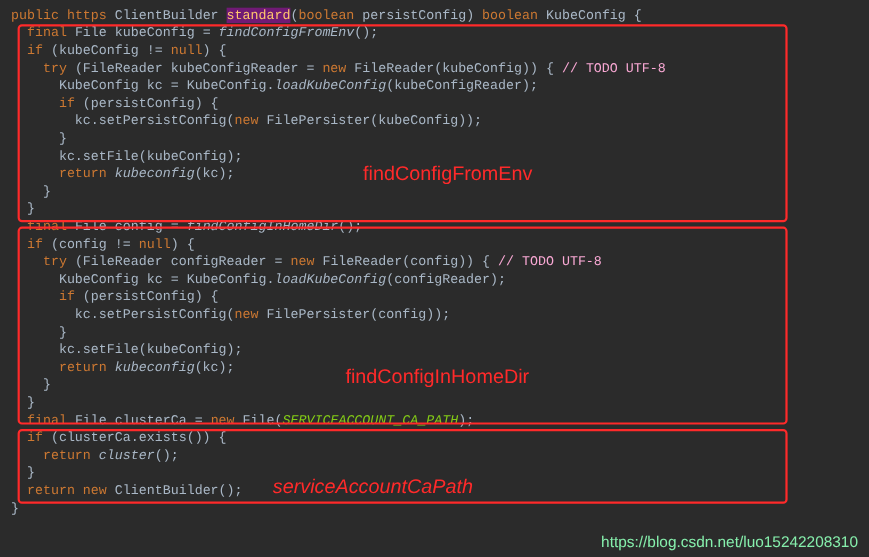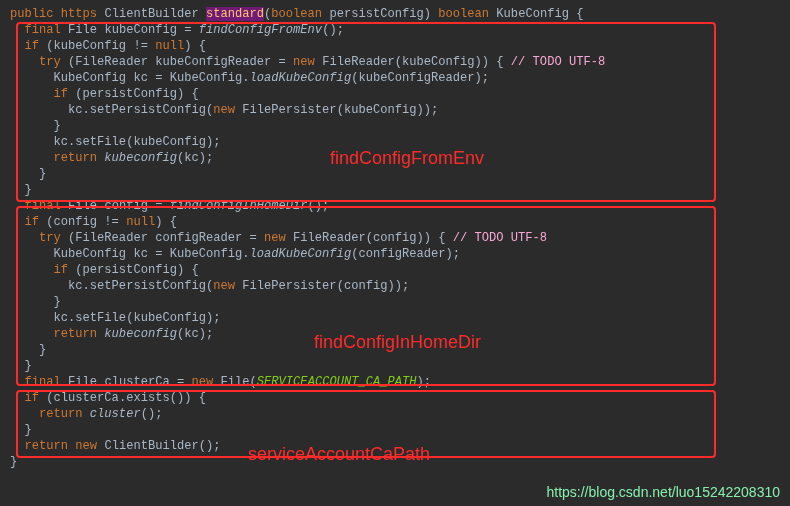--- a/index.html
+++ b/index.html
@@ -81,15 +81,15 @@
   <span class="kw">return</span> <span class="kw">new</span> <span>ClientBuilder</span>();
 }</pre>
 
 <div class="redbox" style="left:16px; top:22px; width:700px; height:180px;"></div>
 <div class="redlabel" style="left:330px; top:150px;">findConfigFromEnv</div>
 
 <div class="redbox" style="left:16px; top:206px; width:700px; height:180px;"></div>
 <div class="redlabel" style="left:314px; top:334px;">findConfigInHomeDir</div>
 
 <div class="redbox" style="left:16px; top:390px; width:700px; height:68px;"></div>
-<div class="redlabel" style="left:248px; top:446px;">serviceAccountCaPath</div>
+<div class="redlabel" style="left:248px; top:434px;font-style:italic;">serviceAccountCaPath</div>
 
 <div class="watermark">https://blog.csdn.net/luo15242208310</div>
 
 </body></html>

